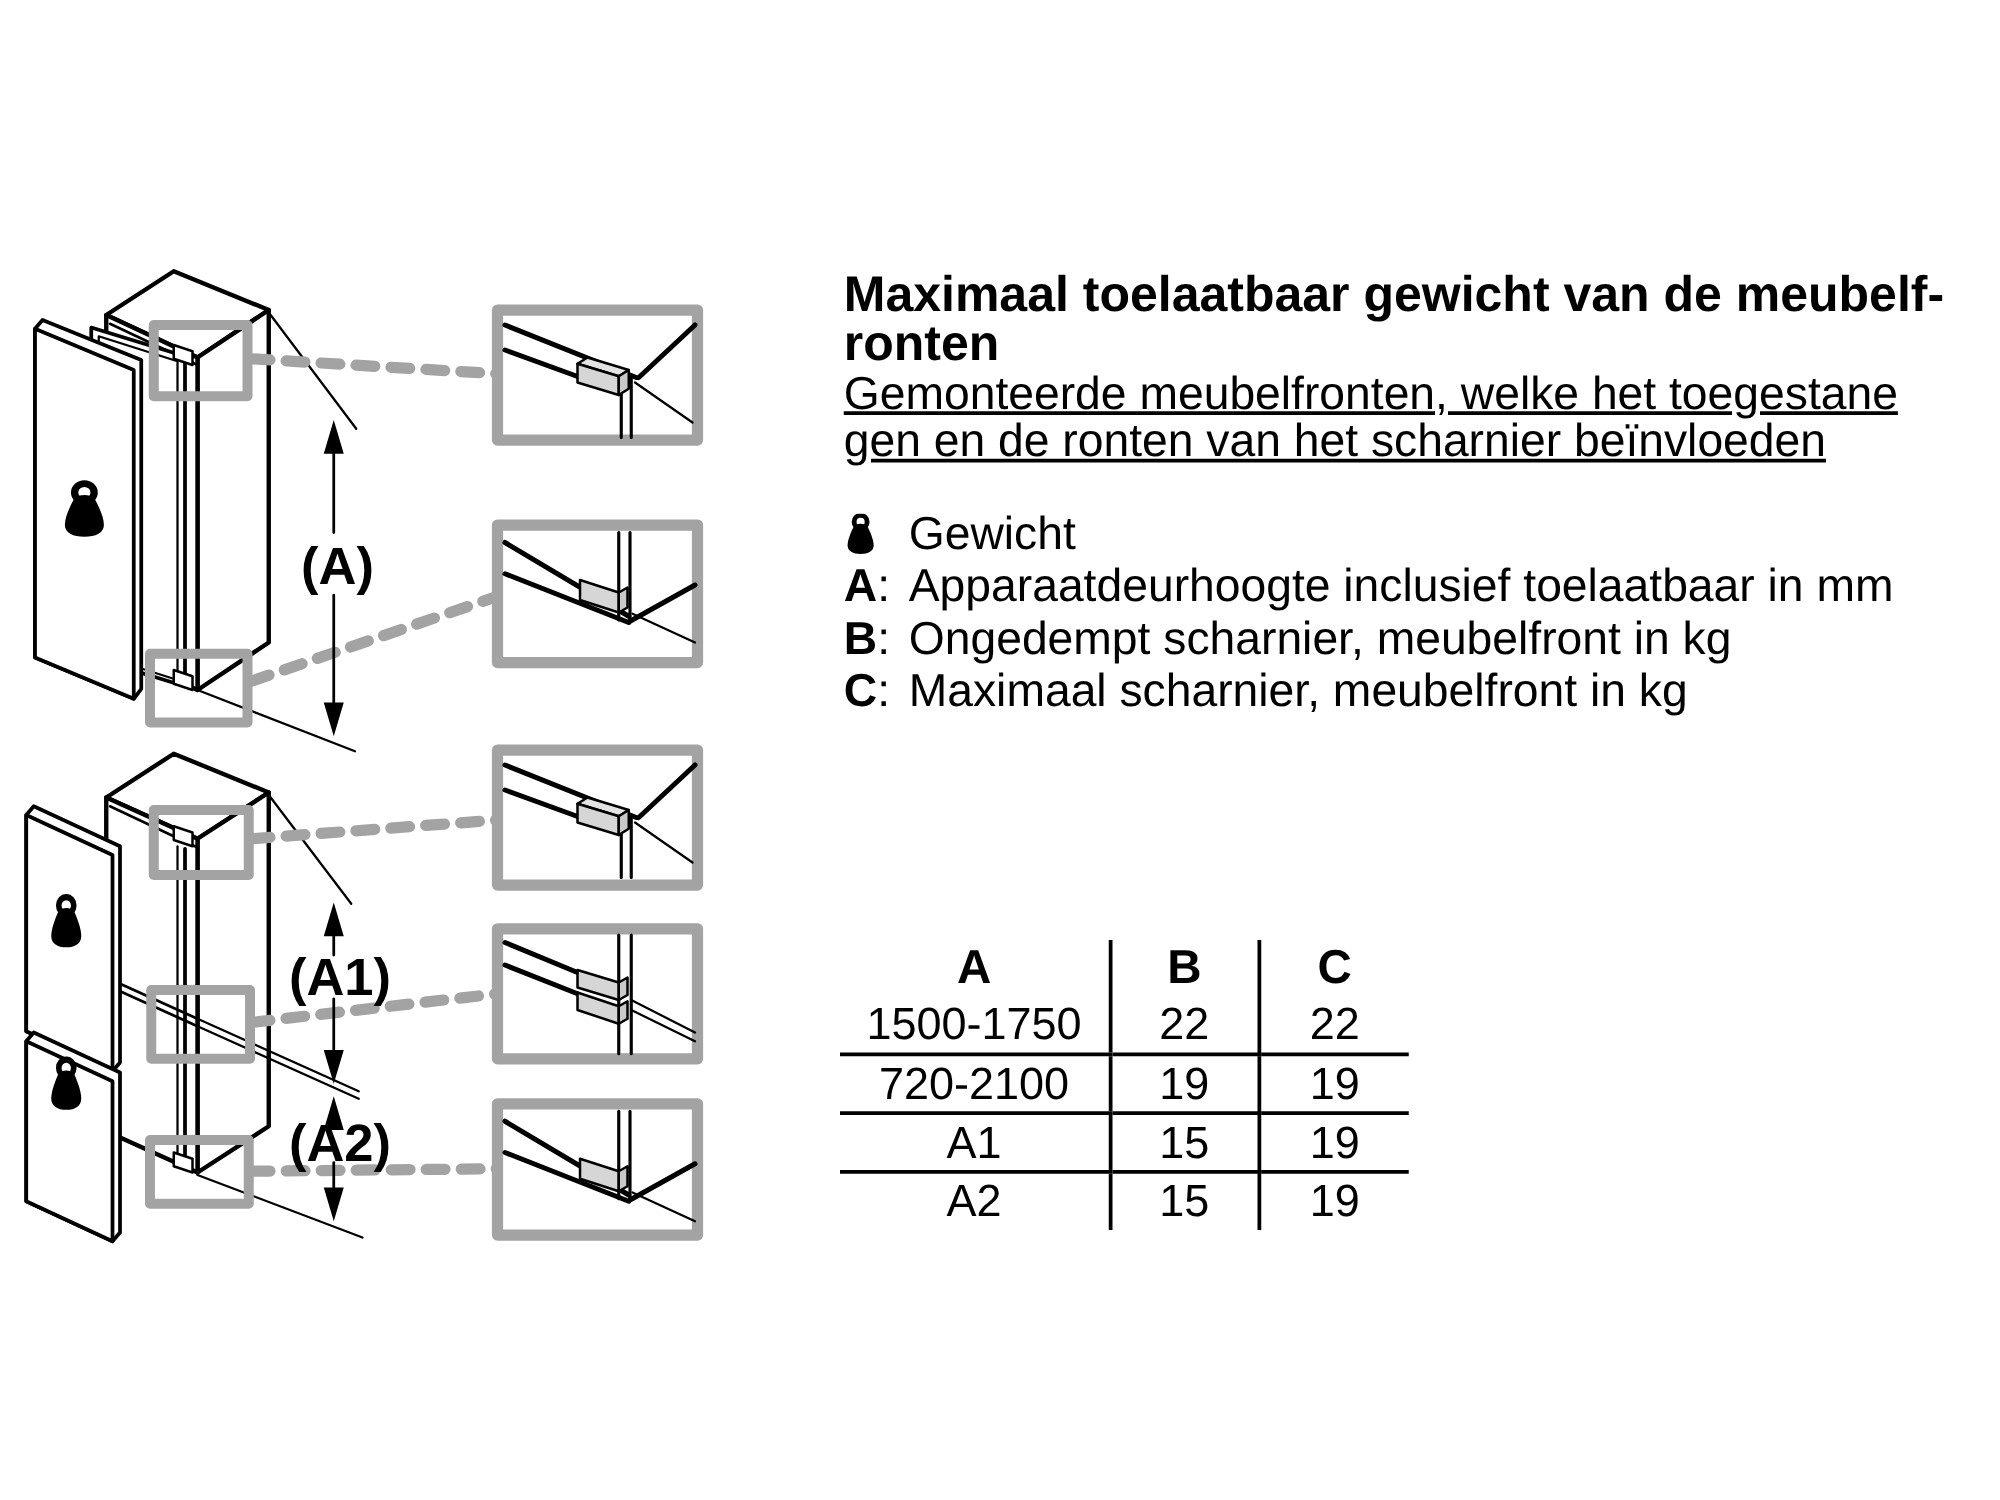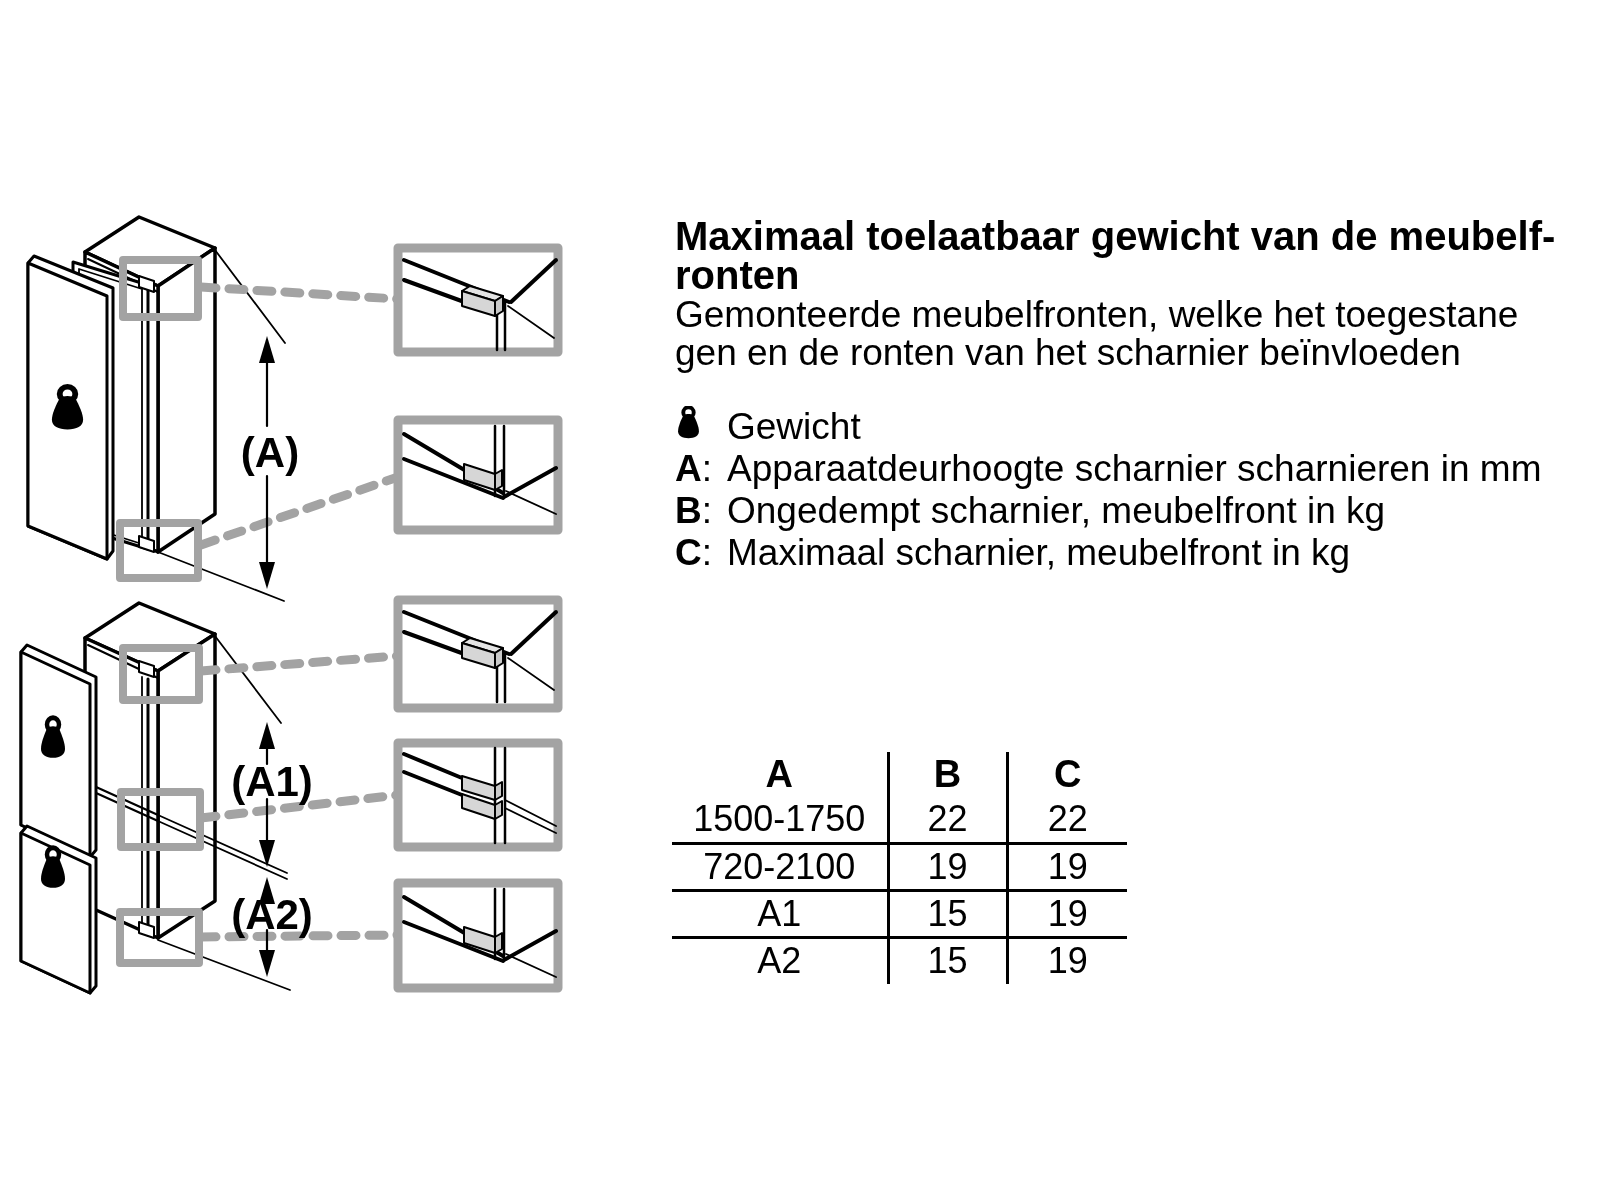--- a/index.html
+++ b/index.html
@@ -2,23 +2,23 @@
 <html><head>
 <meta charset="utf-8">
 <style>
   html,body{margin:0;padding:0;}
   #page{position:relative;width:1600px;height:1200px;background:#ffffff;overflow:hidden;
         font-family:"Liberation Sans",sans-serif;color:#000;}
   svg text{font-family:"Liberation Sans",sans-serif;}
   .diagram-svg{position:absolute;left:0;top:0;}
   .title{position:absolute;left:675px;top:217px;font-size:40px;line-height:39px;
          font-weight:bold;white-space:nowrap;}
-  .bodytext{position:absolute;left:675px;top:296px;font-size:37px;line-height:38px;white-space:nowrap;}
+  .bodytext{position:absolute;left:675px;top:296px;font-size:37px;line-height:38px;white-space:nowrap;text-decoration:underline;}
   .legend{position:absolute;left:675px;top:406px;font-size:37px;}
-  .legend-row{display:flex;align-items:flex-end;height:42px;}
+  .legend-row{display:flex;align-items:flex-start;height:42px;}
   .legend-key{width:52px;flex:0 0 52px;}
   .legend-key b{font-weight:bold;}
   .legend-icon{width:52px;flex:0 0 52px;padding-top:5px;}
   .spec-table{position:absolute;left:672px;top:752px;width:455px;border-collapse:collapse;
               table-layout:fixed;font-size:36px;}
   .spec-table th{font-size:38px;font-weight:bold;}
   .spec-table th,.spec-table td{text-align:center;vertical-align:middle;padding:0;}
   .spec-table thead tr{height:44px;}
   .spec-table tbody tr{height:47px;}
   .spec-table tr:not(:last-child) th,.spec-table tr:not(:last-child) td{border-bottom:3px solid #000;}
@@ -197,21 +197,21 @@
       <span class="legend-icon">
         <svg width="27" height="33" viewBox="0 0 30 38">
           <circle cx="15" cy="7.5" r="6" fill="none" stroke="#000" stroke-width="4.5"></circle>
           <path d="M9,11 C6,17 3,24 3,29 C3,34.5 8,37 15,37 C22,37 27,34.5 27,29 C27,24 24,17 21,11 C18.5,8.5 11.5,8.5 9,11 Z" fill="#000"></path>
         </svg>
       </span>
       <span>Gewicht</span>
     </div>
     <div class="legend-row">
       <span class="legend-key"><b>A</b><span>:</span></span>
-      <span>Apparaatdeurhoogte scharnier scharnieren in mm</span>
+      <span>Apparaatdeurhoogte inclusief toelaatbaar in mm</span>
     </div>
     <div class="legend-row">
       <span class="legend-key"><b>B</b><span>:</span></span>
       <span>Ongedempt scharnier, meubelfront in kg</span>
     </div>
     <div class="legend-row">
       <span class="legend-key"><b>C</b><span>:</span></span>
       <span>Maximaal scharnier, meubelfront in kg</span>
     </div>
   </div>

